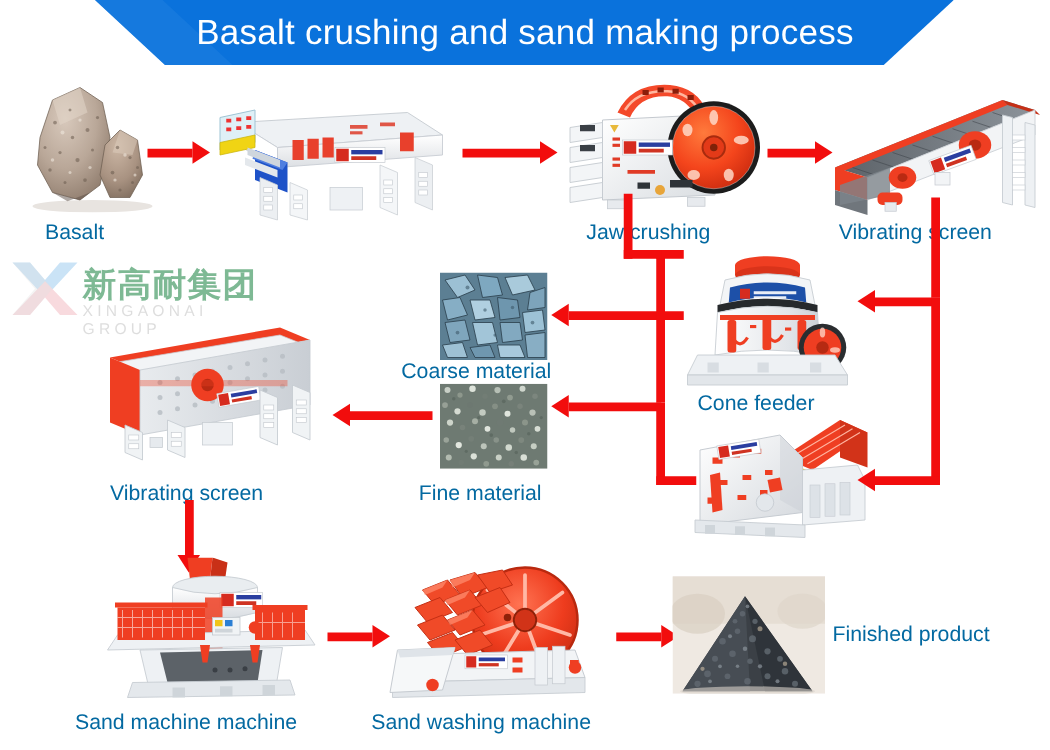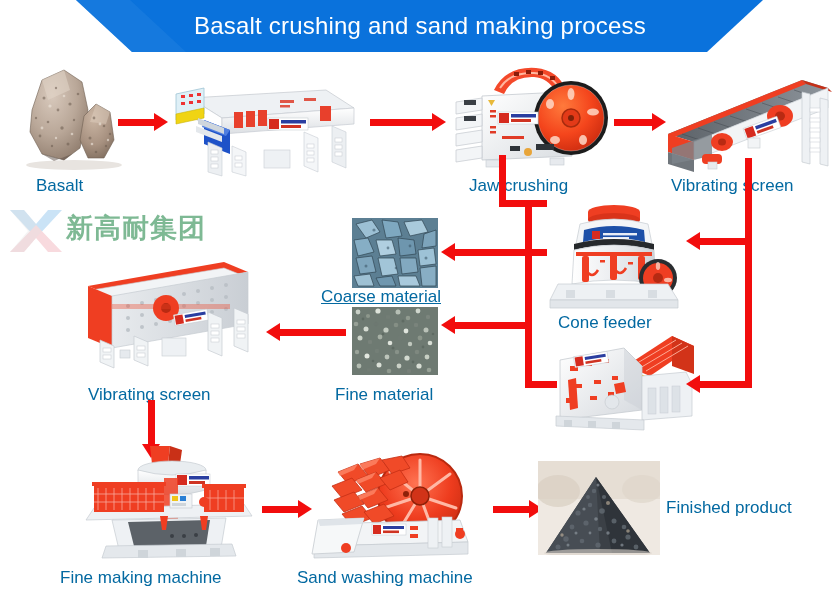--- a/index.html
+++ b/index.html
@@ -8,21 +8,21 @@
   #stage{position:absolute;left:0;top:0;width:840px;height:600px;}
 
   
   .banner{position:absolute;left:0;top:0;width:840px;height:56px;}
   .banner .shape{position:absolute;inset:0;background:#0a72dc;
      clip-path:polygon(76px 0, 763px 0, 707px 52px, 132px 52px);}
   .banner .shade{position:absolute;inset:0;background:#1f7fe0;opacity:.55;
      clip-path:polygon(76px 0, 130px 0, 186px 52px, 132px 52px);}
   .banner .title{position:absolute;left:0;top:0;width:840px;height:52px;
      display:flex;align-items:center;justify-content:center;
-     color:#fff;font-size:24px;letter-spacing:.2px;}
+     color:#fff;font-size:28px;letter-spacing:.2px;}
 
   
   .lbl{position:absolute;color:#0369a1;font-size:17px;white-space:nowrap;}
 
   
   .arrow{position:absolute;background:#f20d0d;}
   .ah{position:absolute;width:0;height:0;}
   .ah-r{border-top:9px solid transparent;border-bottom:9px solid transparent;border-left:14px solid #f20d0d;}
   .ah-l{border-top:9px solid transparent;border-bottom:9px solid transparent;border-right:14px solid #f20d0d;}
   .ah-d{border-left:9px solid transparent;border-right:9px solid transparent;border-top:14px solid #f20d0d;}
@@ -48,20 +48,21 @@
     <div class="title">Basalt crushing and sand making process</div>
   </div>
 
   <div class="wm">
     <svg width="56" height="46" viewBox="0 0 56 46">
       <polygon points="2,2 16,2 28,16 40,2 54,2 28,30" fill="#9fcdf0"></polygon>
       <polygon points="2,44 16,44 28,30 40,44 54,44 28,17" fill="#f3bcc4"></polygon>
       <polygon points="2,2 16,2 34,23 16,44 2,44 20,23" fill="#c9c9c9" opacity=".35"></polygon>
     </svg>
     <div class="cn">新高耐集团</div>
+    <div class="en">XINGAONAI GROUP</div>
   </div>
 
   <div class="eq" style="left:18px;top:66px;">
     <svg width="118" height="104" viewBox="0 0 118 104">
       <defs>
         <radialGradient id="rockA" cx="38%" cy="28%" r="80%">
           <stop offset="0%" stop-color="#d8c9bc"></stop>
             <stop offset="55%" stop-color="#b9a798"></stop>
           <stop offset="100%" stop-color="#8d7a6b"></stop>
         </radialGradient>
@@ -416,21 +417,21 @@
       <g fill="#3f5b6c" opacity=".6">
         <circle cx="22" cy="12" r="1.6"></circle>
           <circle cx="58" cy="28" r="1.4"></circle>
           <circle cx="14" cy="48" r="1.5"></circle>
         <circle cx="44" cy="50" r="1.3"></circle>
           <circle cx="74" cy="40" r="1.5"></circle>
           <circle cx="36" cy="30" r="1.4"></circle>
       </g>
     </svg>
   </div>
-  <div class="lbl" style="left:321px;top:287px;text-decoration:underline;">Coarse material</div>
+  <div class="lbl" style="left:321px;top:287px;">Coarse material</div>
 
   <div class="eq" style="left:352px;top:307px;">
     <svg width="86" height="68" viewBox="0 0 86 68">
       <rect width="86" height="68" fill="#6e7a72"></rect>
       <g>
         <circle cx="6" cy="5" r="2.4" fill="#c8cfc6"></circle>
           <circle cx="16" cy="9" r="2.1" fill="#8d978c"></circle>
         <circle cx="26" cy="4" r="2.6" fill="#dde3da"></circle>
           <circle cx="36" cy="10" r="2.2" fill="#727d75"></circle>
         <circle cx="46" cy="5" r="2.5" fill="#b6bfb5"></circle>
@@ -709,21 +710,21 @@
           <rect x="100" y="103" width="10" height="8"></rect>
         <rect x="134" y="102" width="10" height="8"></rect>
       </g>
       <g fill="#3a3f45">
         <circle cx="96" cy="90" r="2"></circle>
           <circle cx="108" cy="90" r="2"></circle>
           <circle cx="120" cy="89" r="2"></circle>
       </g>
     </svg>
   </div>
-  <div class="lbl" style="left:60px;top:568px;">Fine making machine</div>
+  <div class="lbl" style="left:60px;top:568px;">Sand machine machine</div>
 
   <div class="arrow" style="left:262px;top:506px;width:36px;height:7px;"></div>
   <div class="ah ah-r" style="left:298px;top:500px;"></div>
 
   <div class="eq" style="left:310px;top:450px;">
     <svg width="180" height="112" viewBox="0 0 180 112">
       <defs>
         <radialGradient id="wheelG" cx="45%" cy="35%" r="70%">
           <stop offset="0%" stop-color="#ff7352"></stop>
             <stop offset="60%" stop-color="#ee3c1e"></stop>

